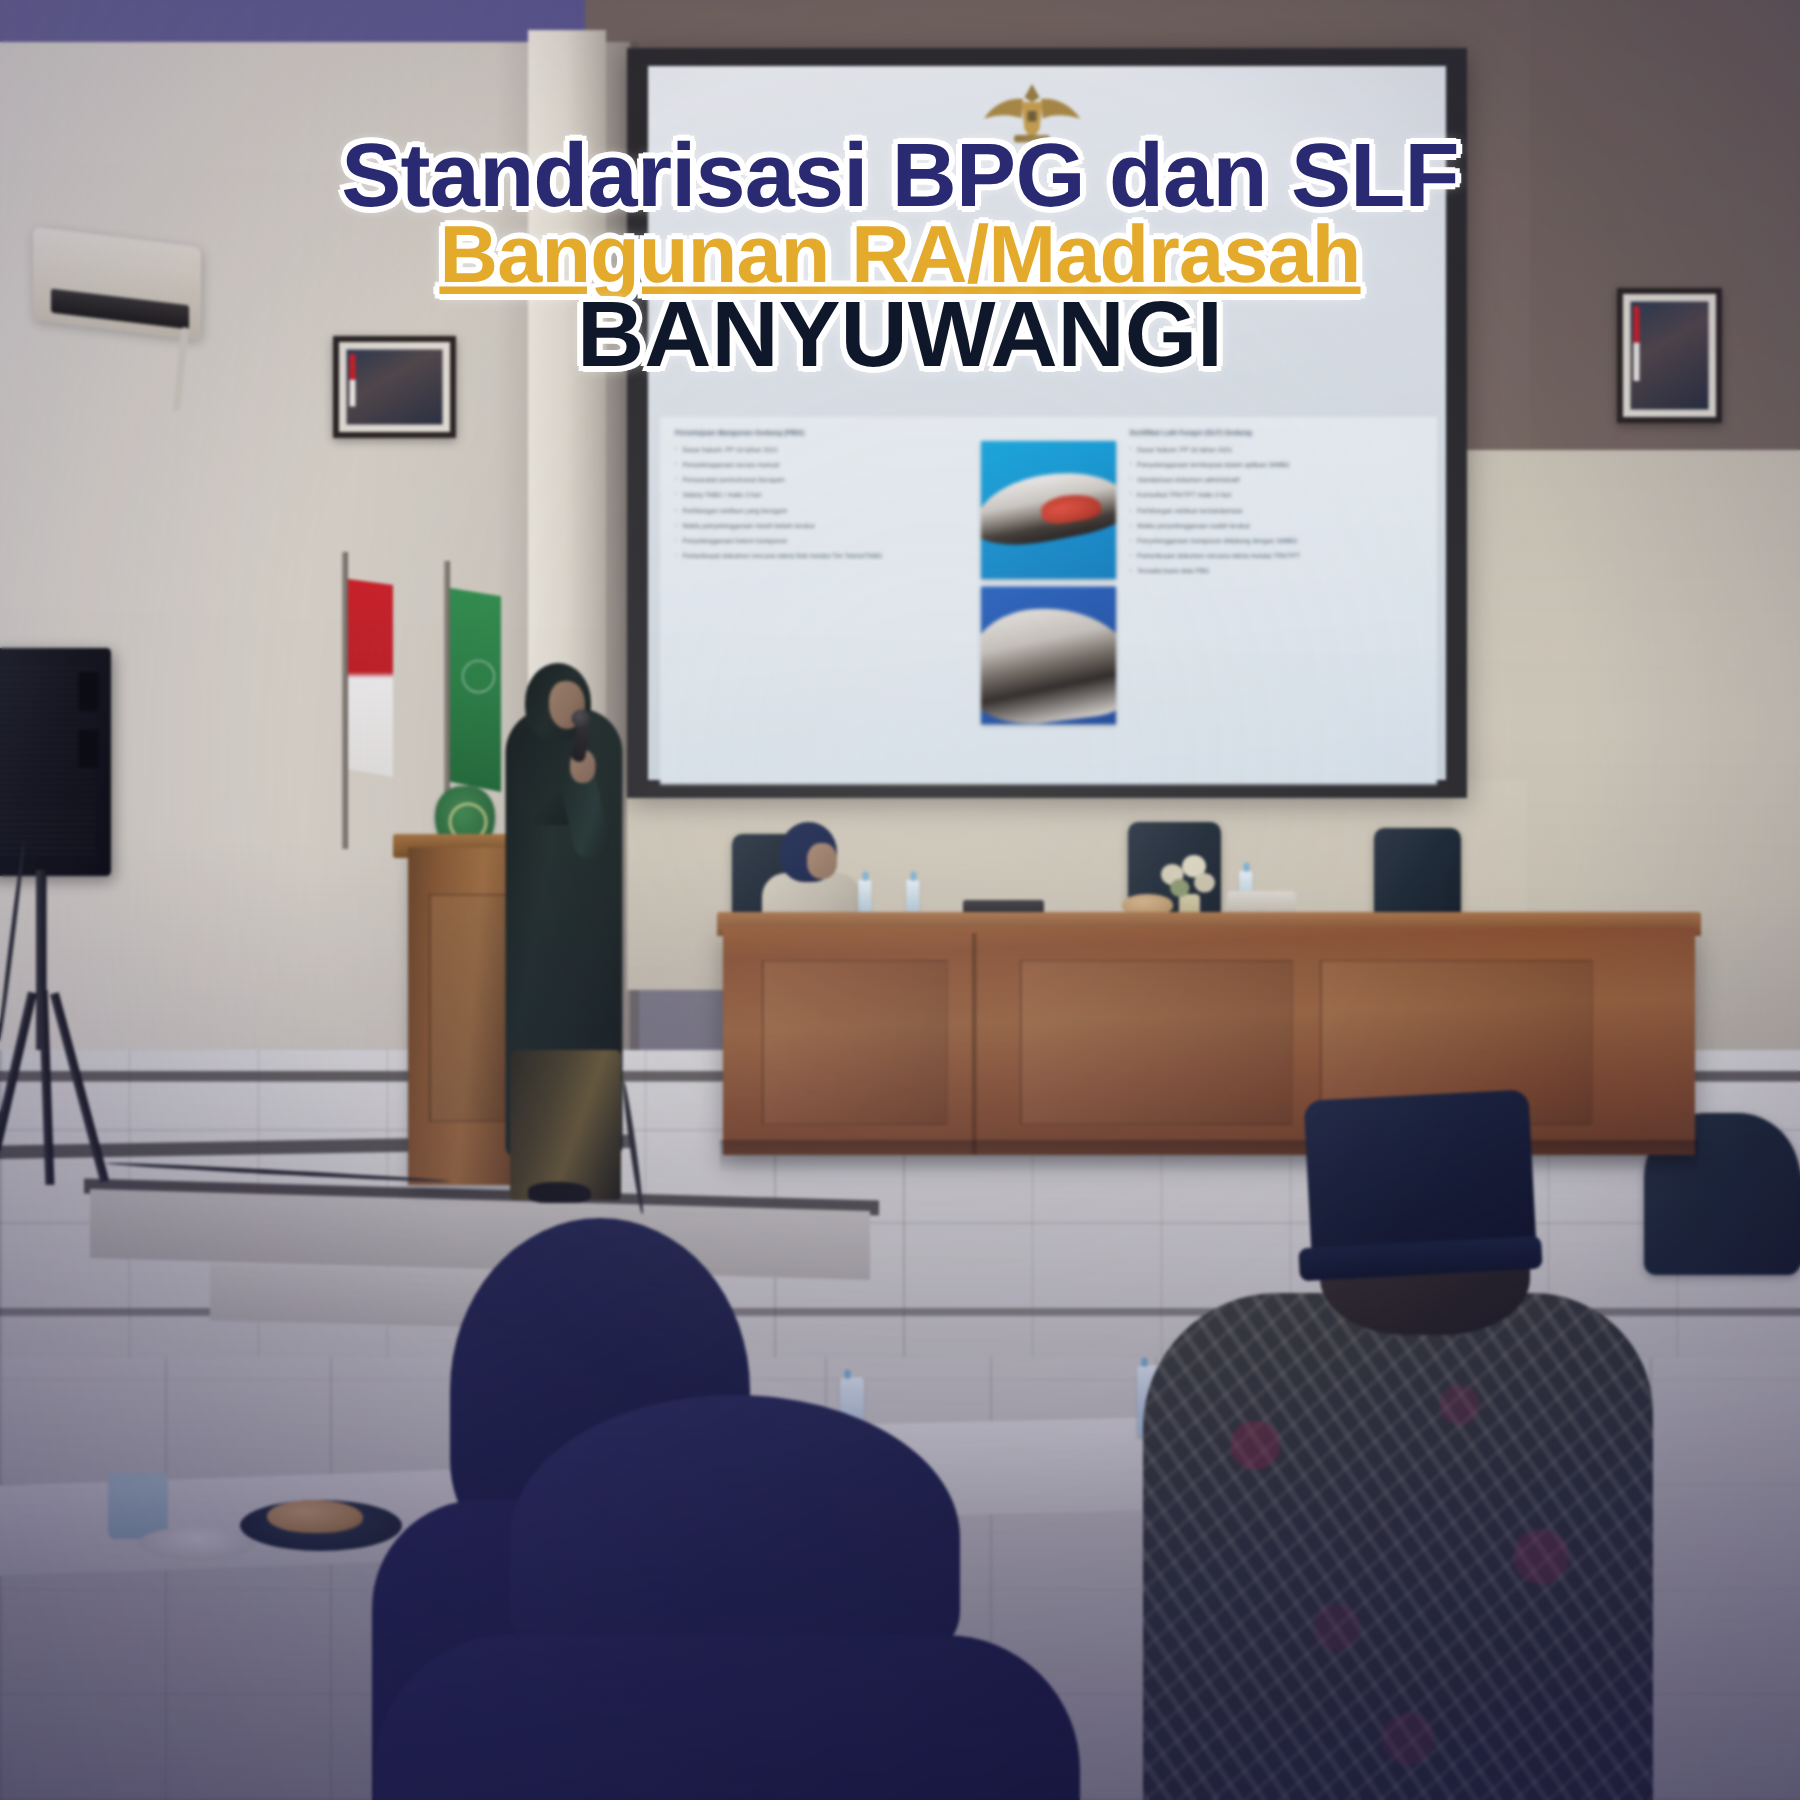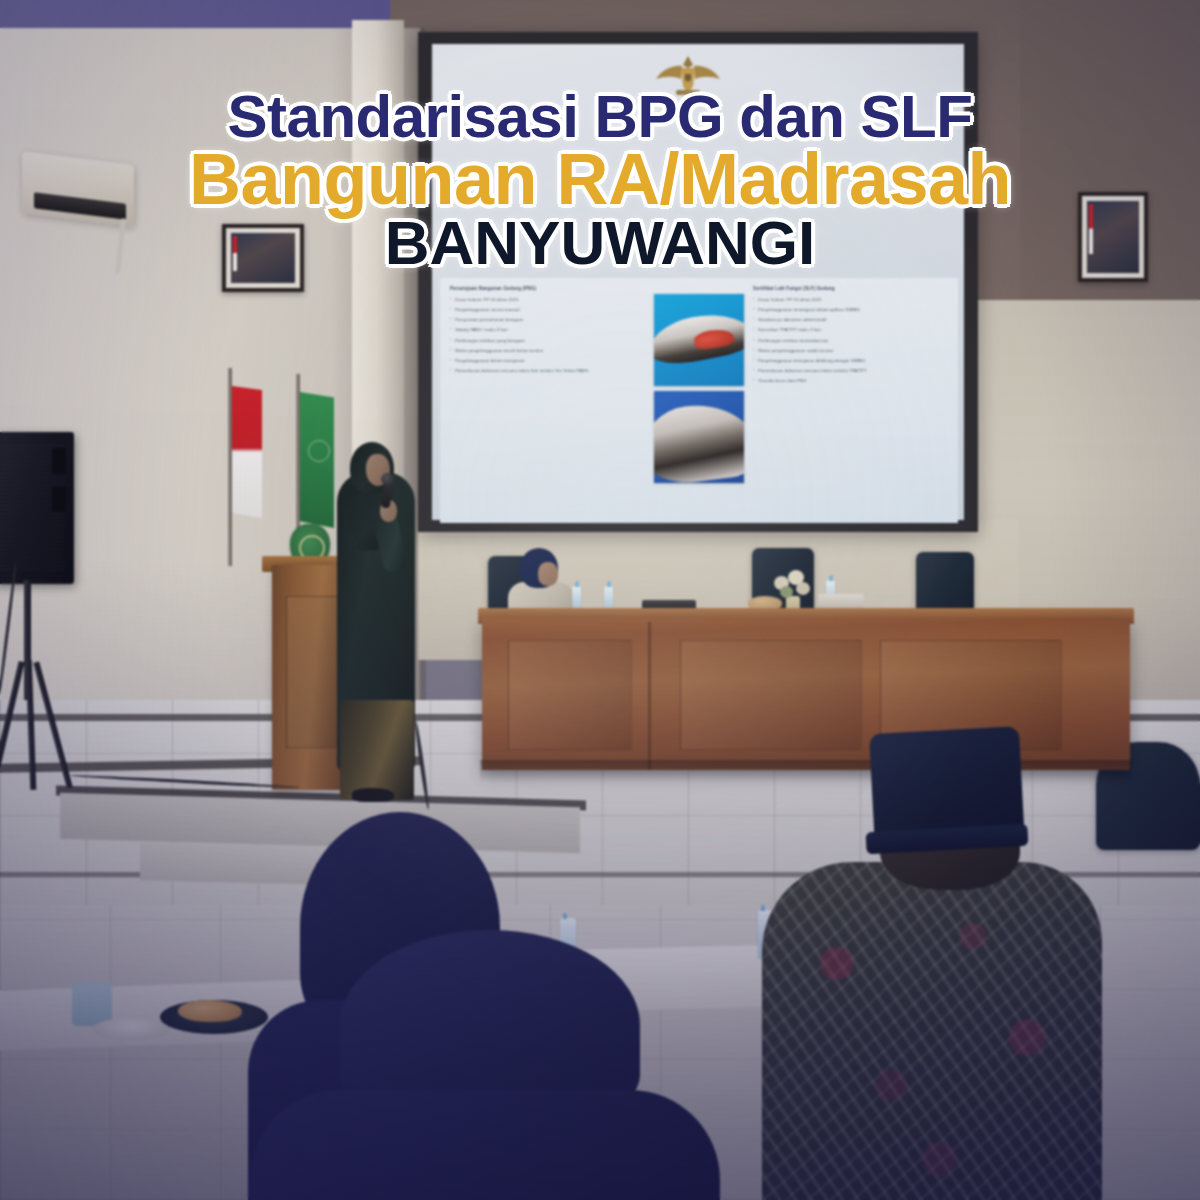--- a/index.html
+++ b/index.html
@@ -513,25 +513,26 @@
     margin:0;padding:0;
   }
   .t1{
     font-size:60px;color:#2a2a72;
     text-shadow:
       -3px -3px 0 #fff, 3px -3px 0 #fff, -3px 3px 0 #fff, 3px 3px 0 #fff,
       -4px 0 0 #fff, 4px 0 0 #fff, 0 -4px 0 #fff, 0 4px 0 #fff,
       0 0 9px rgba(255,255,255,.95);
   }
   .t2{
-    font-size:72px;color:#e3aa2c;margin-top:-4px;
+    font-size:54px;color:#e3aa2c;margin-top:-4px;
     text-shadow:
       -3px -3px 0 #fff, 3px -3px 0 #fff, -3px 3px 0 #fff, 3px 3px 0 #fff,
       -4px 0 0 #fff, 4px 0 0 #fff, 0 -4px 0 #fff, 0 4px 0 #fff,
       0 0 10px rgba(255,255,255,.95);
+    text-decoration: underline;
   }
   .t3{
     font-size:62px;color:#0f172a;margin-top:-6px;letter-spacing:0px;
     text-shadow:
       -3px -3px 0 #fff, 3px -3px 0 #fff, -3px 3px 0 #fff, 3px 3px 0 #fff,
       -4px 0 0 #fff, 4px 0 0 #fff, 0 -4px 0 #fff, 0 4px 0 #fff,
       0 0 10px rgba(255,255,255,.95);
   }
 </style>
 </head>

